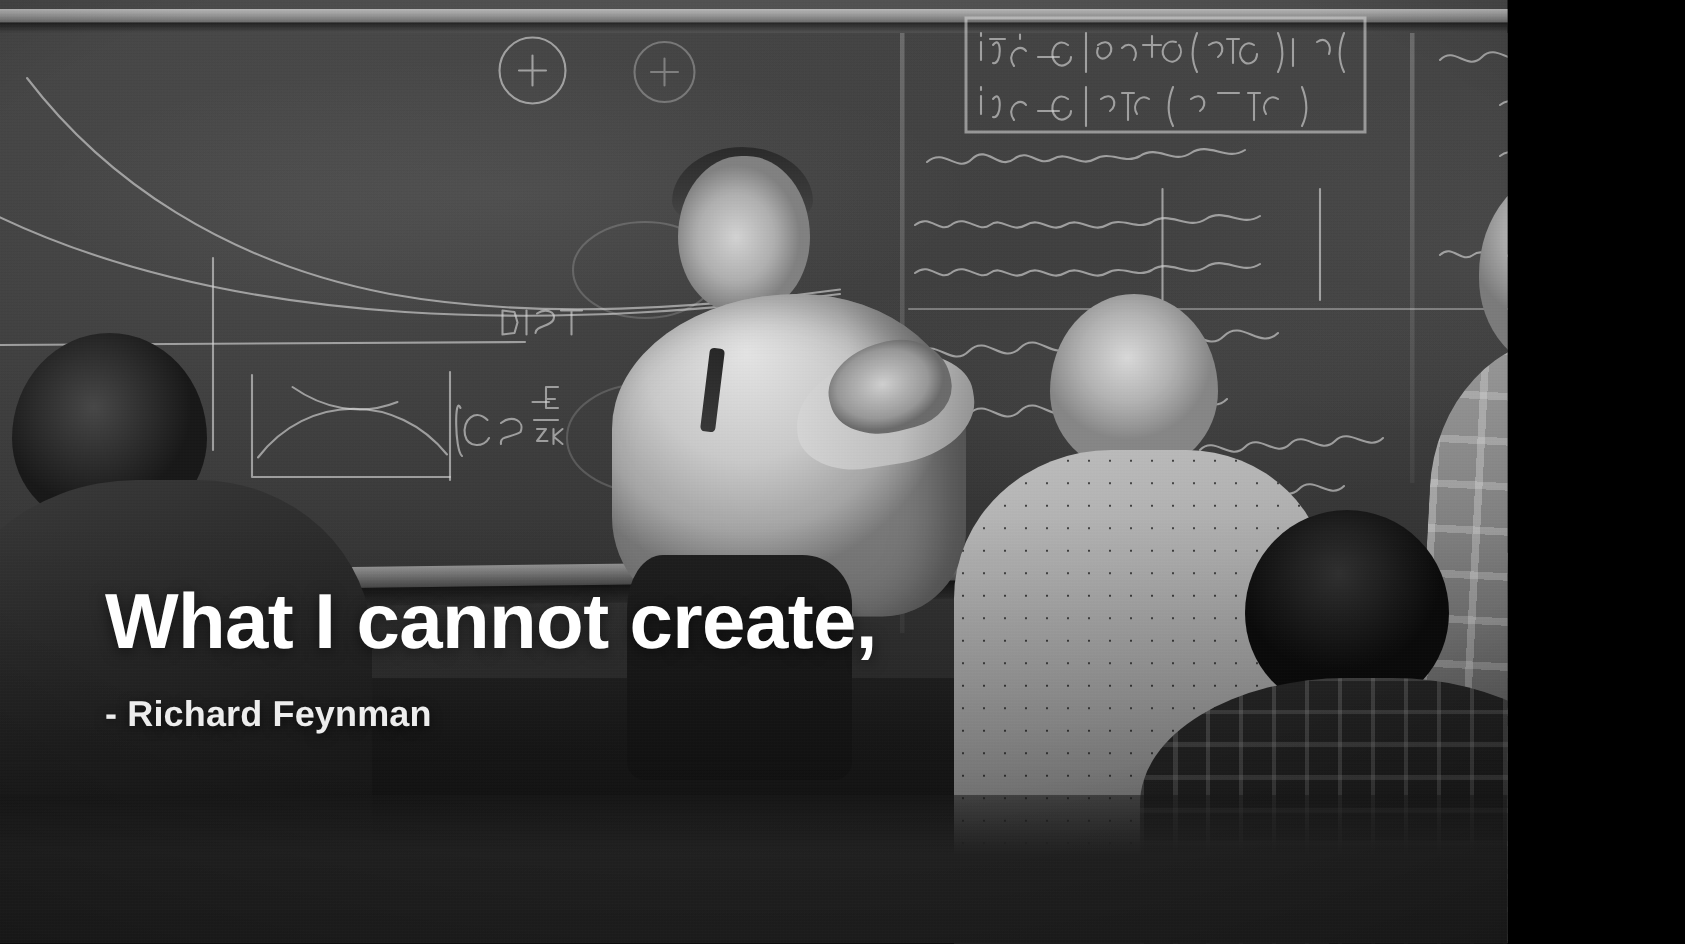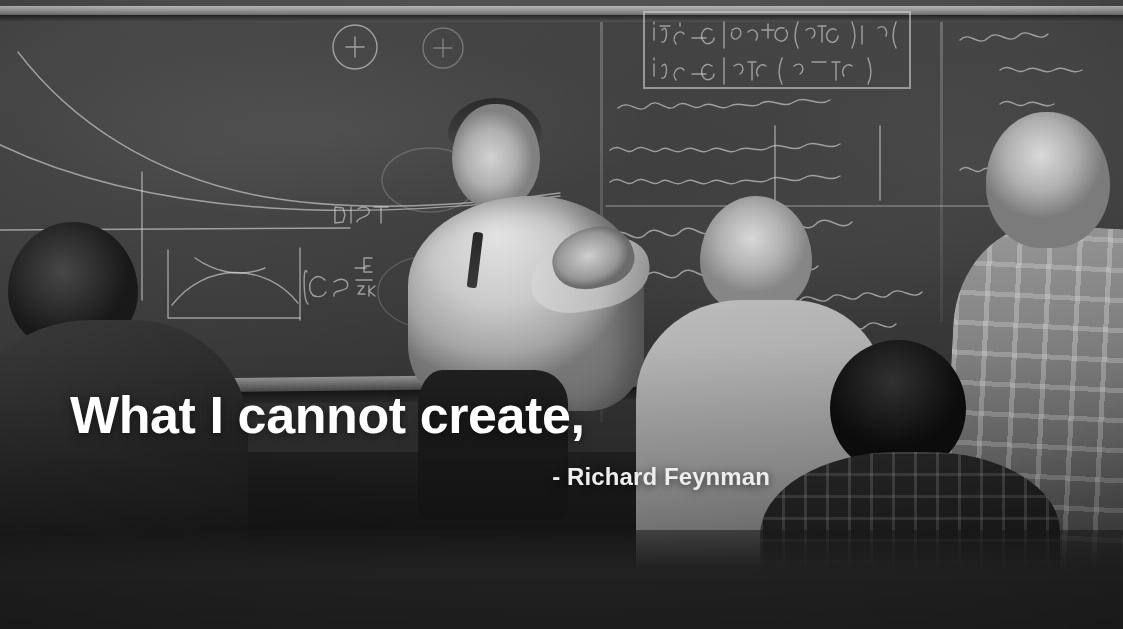--- a/index.html
+++ b/index.html
@@ -3,21 +3,21 @@
 <meta charset="utf-8">
 <title>Feynman Quote</title>
 <style>
   html, body {
     margin: 0;
     padding: 0;
     background: #000;
   }
   #stage {
     position: relative;
-    width: 1123px;
+    width: 1005px;
     height: 629px;
     overflow: hidden;
     background: #2b2f2f;
     font-family: "Liberation Sans", sans-serif;
     filter: grayscale(1);
   }
 
   
   .layer { position: absolute; }
 
@@ -215,21 +215,20 @@
     white-space: nowrap;
     text-shadow: 0 2px 10px rgba(0,0,0,.55);
   }
   #attribution {
     margin-top: 18px;
     font-size: 24px;
     font-weight: 700;
     color: #ededed;
     letter-spacing: .1px;
     text-shadow: 0 2px 8px rgba(0,0,0,.6);
-    text-align: right;
   }
 
   .chalk-text {
     fill: none;
     stroke: #d7dbd4;
     stroke-opacity: .62;
     stroke-width: 1.4;
     stroke-linecap: round;
     stroke-linejoin: round;
   }

